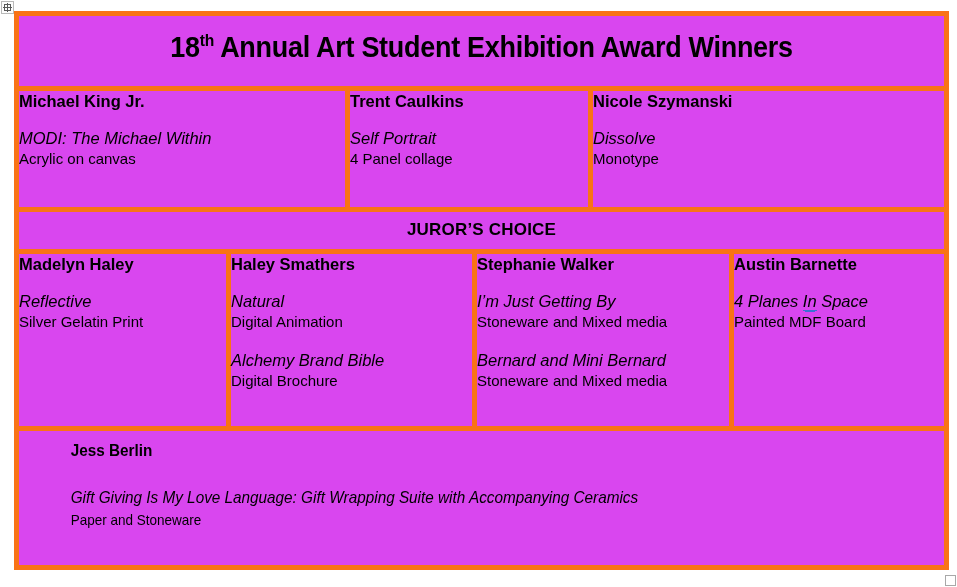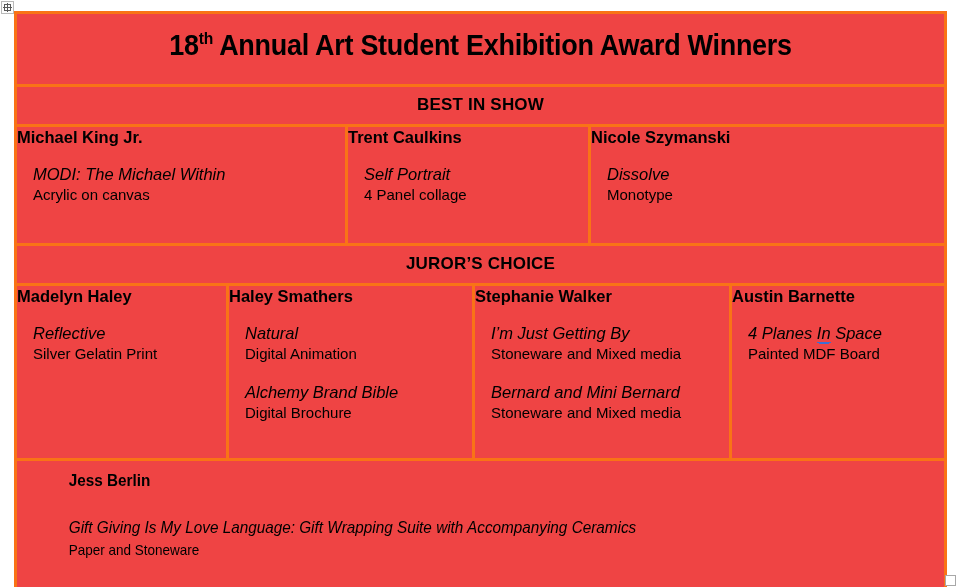--- a/index.html
+++ b/index.html
@@ -76,24 +76,24 @@
   
   .award-table {
     position: absolute;
     left: 14px;
     top: 11px;
     width: 930px;
     border-collapse: collapse;
     table-layout: fixed;
   }
   .award-table td {
-    border: 3px solid #f97316;
+    border: 5px solid #f97316;
     vertical-align: top;
     padding: 0;
-    background: #ef4444;
+    background: #d946ef;
   }
 
   
   .row-title td {
     height: 60px;
     text-align: center;
     vertical-align: middle;
     padding: 2px 4px 8px 4px;
   }
   .doc-title {
@@ -135,21 +135,21 @@
   .row-jurors .cell-winner { height: 172px; }
 
   .winner-name {
     font-family: "Liberation Sans", sans-serif;
     font-weight: bold;
     font-size: 16.5px;
     line-height: 1.25;
     margin: 0 0 16px 0;
   }
   .work-block {
-    margin: 0 0 18px 16px;
+    margin: 0 0 18px 0;
   }
   .work-block:last-child { margin-bottom: 0; }
   .work-title {
     font-family: "Liberation Sans", sans-serif;
     font-style: italic;
     font-size: 16.5px;
     line-height: 1.3;
     margin: 0;
     white-space: nowrap;
   }
@@ -223,25 +223,20 @@
       <col style="width:215px">
     </colgroup>
 
     <tbody>
         <tr class="row-title">
       <td colspan="6">
         <div class="doc-title"><span>18</span><span class="sup">th</span><span> Annual Art Student Exhibition Award Winners</span></div>
       </td>
     </tr>
 
-    <tr class="row-section">
-      <td colspan="6">
-        <div class="section-heading">BEST IN SHOW</div>
-      </td>
-    </tr>
 
     <tr class="row-best">
       <td class="cell-winner" colspan="2">
         <p class="winner-name">Michael King Jr.</p>
         <div class="work-block">
           <p class="work-title">MODI: The Michael Within</p>
           <p class="work-medium">Acrylic on canvas</p>
         </div>
       </td>
       <td class="cell-winner" colspan="2">

